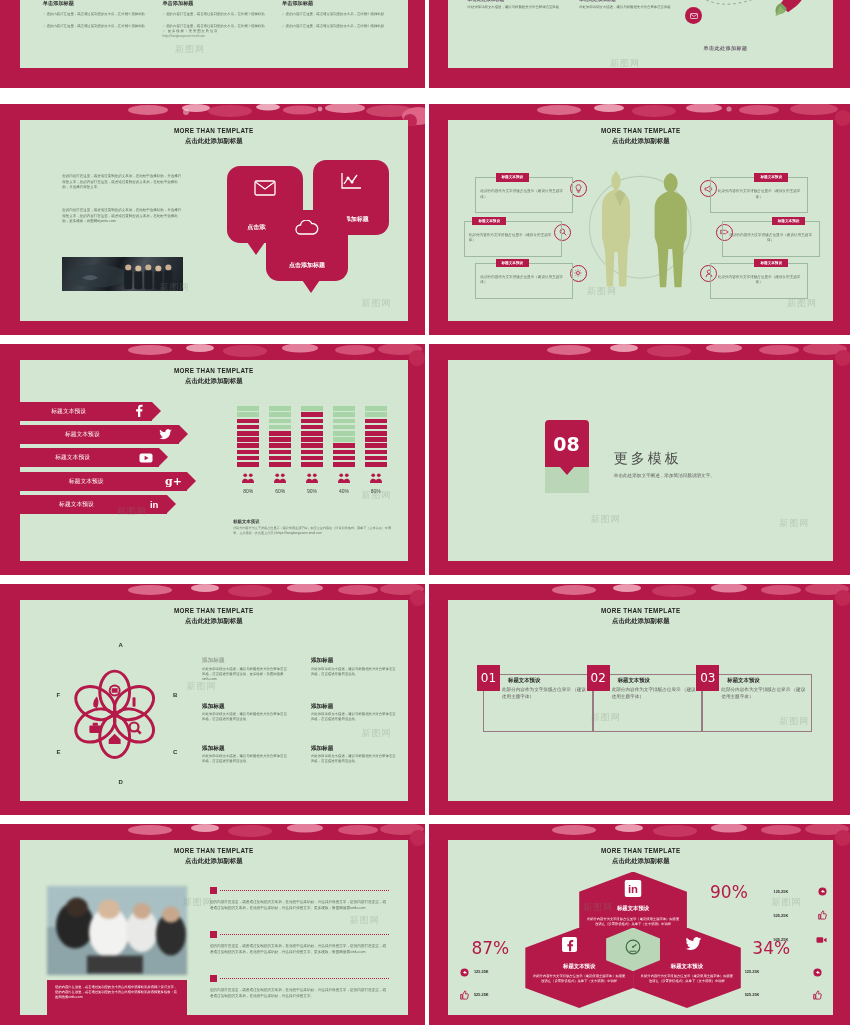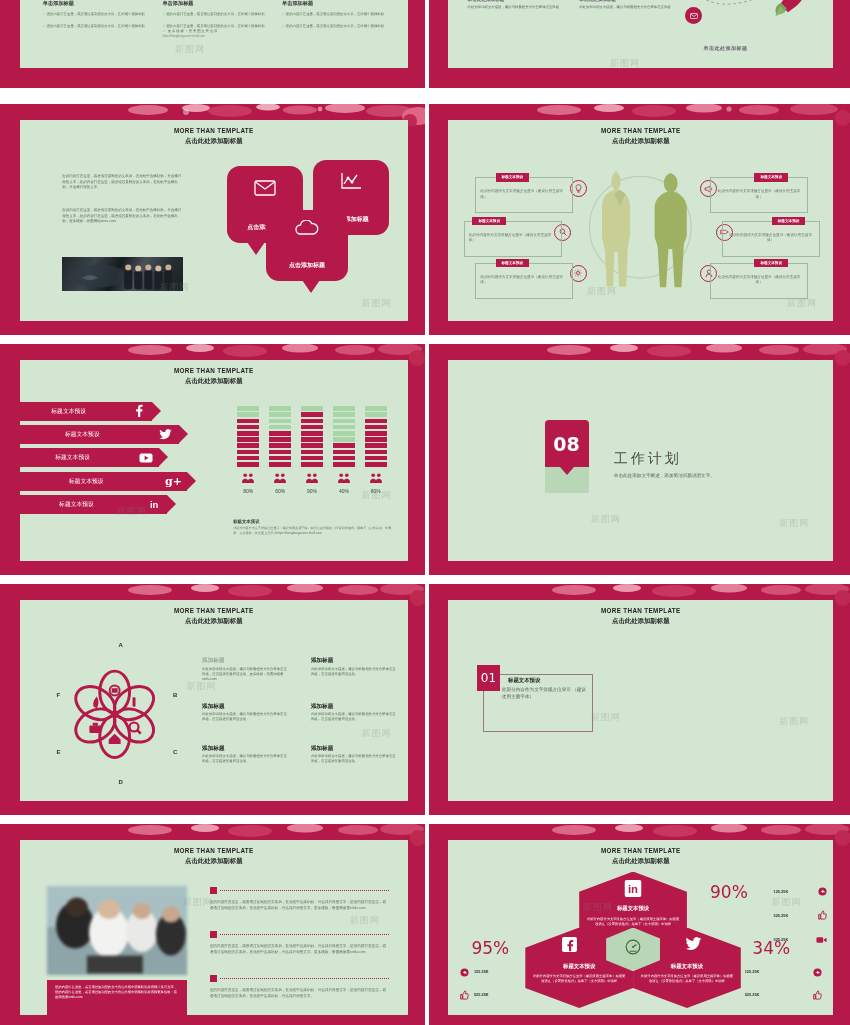--- a/index.html
+++ b/index.html
@@ -521,21 +521,21 @@
         </g>
       </svg>
     </div>
     <div class="inner">
       <div class="tag" style="left:25%;top:30%;">
         <div class="top">08</div>
         <div class="notch"></div>
         <div class="bot"></div>
       </div>
       <div style="position:absolute;left:43%;top:45%;">
-        <div style="font-size:14px;color:#4b4b4b;letter-spacing:3px;font-family:'DejaVu Serif',serif;">工作计划</div>
+        <div style="font-size:14px;color:#4b4b4b;letter-spacing:3px;font-family:'DejaVu Serif',serif;">更多模板</div>
         <div style="font-size:4.6px;color:#5a5a5a;margin-top:5px;filter:blur(.25px);">单击此处添加文字阐述，添加简洁问题说明文字。</div>
       </div>
       <div class="wm s" style="left:37%;top:76%;">新图网</div>
       <div class="wm s" style="left:86%;top:78%;">新图网</div>
     </div>
   </div>
 
   <div class="slide" style="left:0;top:584px;width:425px;height:231px;">
     <div class="floral">
       <svg width="425" height="22" viewBox="0 0 425 22" preserveAspectRatio="none">
@@ -658,20 +658,32 @@
         <div class="en">MORE THAN TEMPLATE</div>
         <div class="cn">点击此处添加副标题</div>
       </div>
 
       <div class="nbox" style="left:9%;top:37%;width:28%;">
         <span class="num">01</span>
         <span class="h">标题文本预设</span>
         <span class="p">此部分内容作为文字排版占位显示
 （建议使用主题字体）</span>
       </div>
+      <div class="nbox" style="left:37.5%;top:37%;width:28%;">
+        <span class="num">02</span>
+        <span class="h">标题文本预设</span>
+        <span class="p">此部分内容作为文字排版占位显示
+（建议使用主题字体）</span>
+      </div>
+      <div class="nbox" style="left:66%;top:37%;width:28%;">
+        <span class="num">03</span>
+        <span class="h">标题文本预设</span>
+        <span class="p">此部分内容作为文字排版占位显示
+（建议使用主题字体）</span>
+      </div>
 
       <div class="wm s" style="left:37%;top:55%;">新图网</div>
       <div class="wm s" style="left:86%;top:57%;">新图网</div>
     </div>
   </div>
 
   <div class="slide" style="left:0;top:824px;width:425px;height:205px;">
     <div class="floral">
       <svg width="425" height="22" viewBox="0 0 425 22" preserveAspectRatio="none">
         <rect width="425" height="22" fill="#b4194a"></rect>
@@ -798,21 +810,21 @@
           <svg width="17" height="17" viewBox="0 0 20 20">
               <circle cx="10" cy="10" r="8" fill="none" stroke="#3e6b3e" stroke-width="1.4"></circle>
               <path d="M10 10 L14 7" stroke="#3e6b3e" stroke-width="1.4"></path>
               <circle cx="10" cy="10" r="1.2" fill="#3e6b3e"></circle>
               <path d="M6 15 h8" stroke="#3e6b3e" stroke-width="1.2"></path>
             </svg>
         </span>
       </div>
 
       <span class="pct" style="left:68%;top:24%;">90%</span>
-      <span class="pct" style="left:6%;top:56%;">95%</span>
+      <span class="pct" style="left:6%;top:56%;">87%</span>
       <span class="pct" style="left:79%;top:56%;">34%</span>
 
       <div style="position:absolute;left:84.5%;top:24%;width:14%;">
         <div style="display:flex;align-items:center;justify-content:space-between;margin-bottom:6px;">
           <span style="font-size:3.9px;color:#333;font-weight:bold;">125.25K</span>
           <span><svg width="9" height="9" viewBox="0 0 12 12">
                 <circle cx="6" cy="6" r="5.4" fill="#b4194a"></circle>
                 <path d="M4 6 L7 3.6 L7 5 Q9 5 9 8 Q8 6.3 7 6.6 L7 8Z" fill="#fff"></path>
               </svg></span>
         </div>

